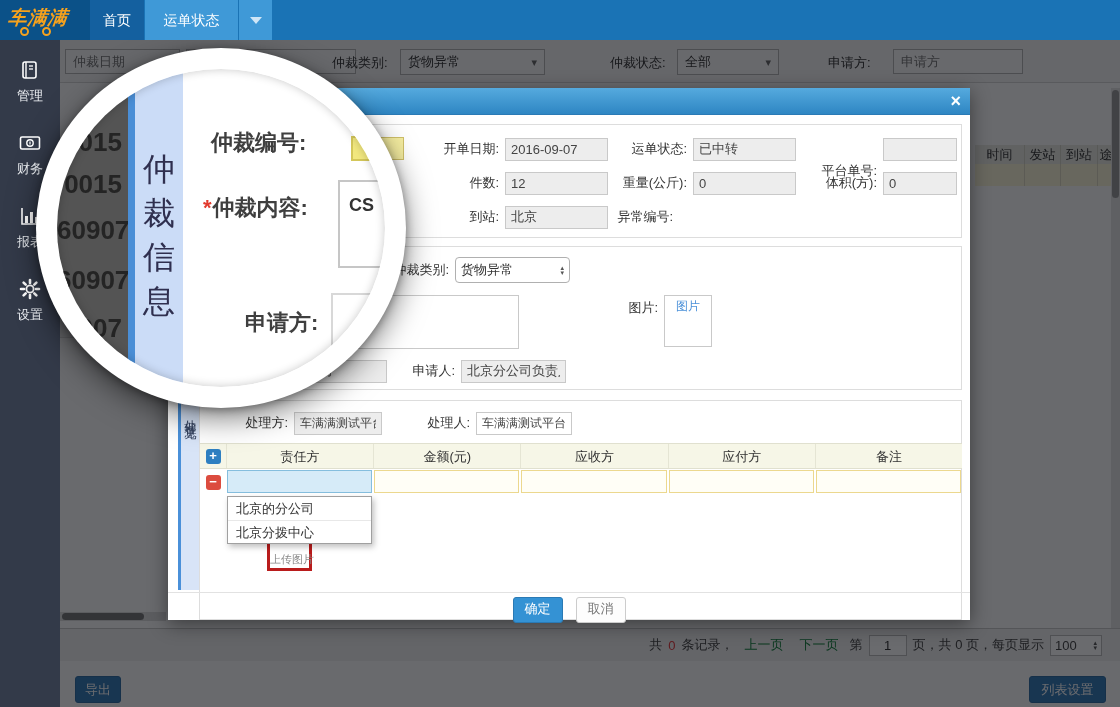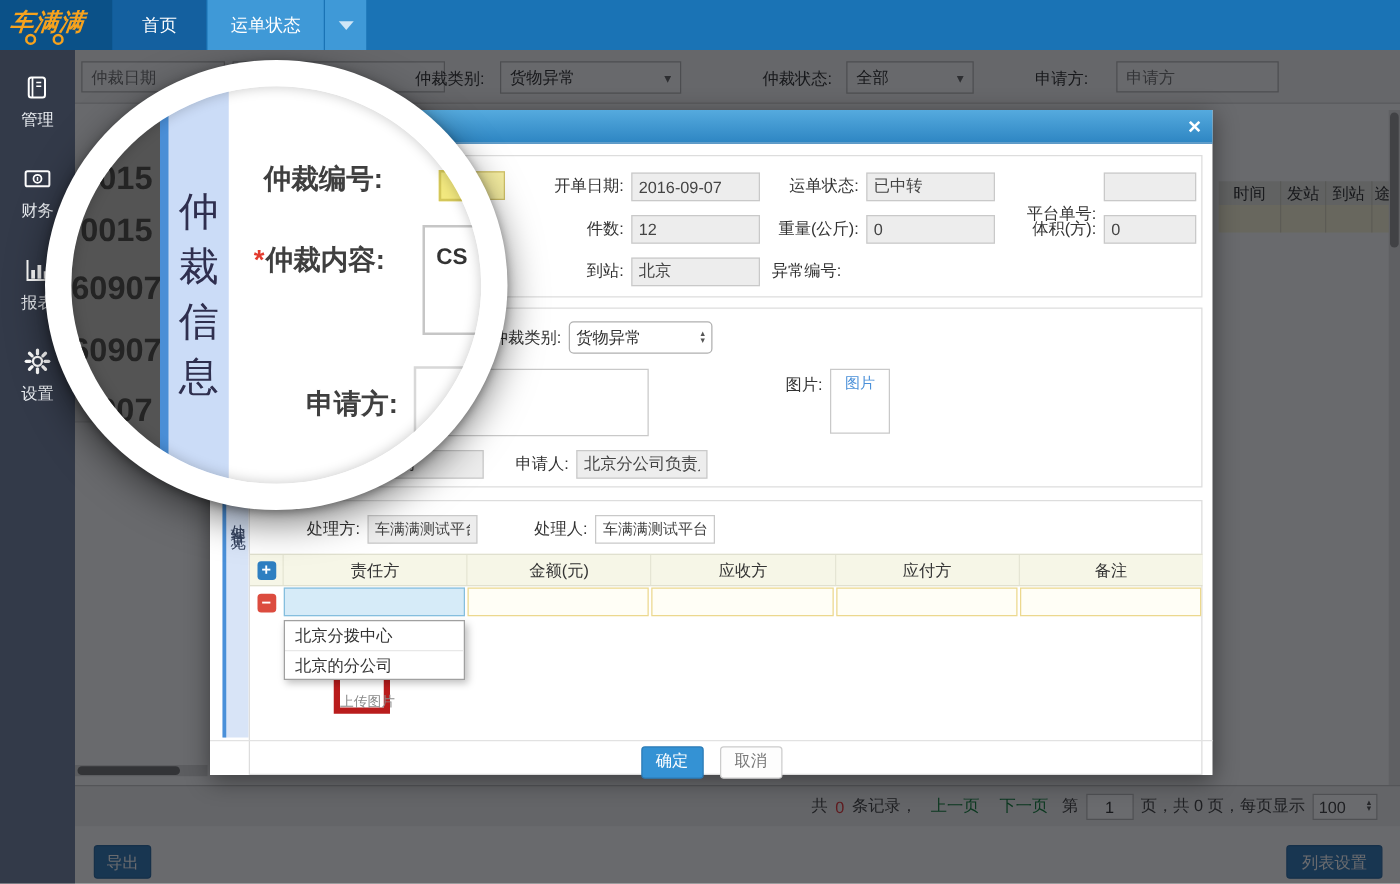--- a/index.html
+++ b/index.html
@@ -6,21 +6,21 @@
   body { font-family:"Liberation Sans","DejaVu Sans",sans-serif; background:#222; }
   .stage { position:relative; width:1120px; height:707px; overflow:hidden; background:#f0f0f0; }
 
   
   .topbar { position:absolute; left:0; top:0; width:1120px; height:40px; background:#1a73b5; z-index:50; display:flex; }
   .logo { width:90px; height:40px; background:#0b5188; position:relative; cursor:pointer; }
   .logo-text { position:absolute; left:8px; top:5px; font-size:19px; font-weight:bold; font-style:italic; color:#f6a21d; letter-spacing:1px; transform:skewX(-6deg); }
   .wheel { position:absolute; width:9px; height:9px; border:2px solid #f6a21d; border-radius:50%; bottom:4px; }
   .w1 { left:20px; } .w2 { left:42px; }
   .tab { height:40px; line-height:40px; color:#fff; font-size:14px; text-align:center; cursor:pointer; }
-  .tab-home { width:75px; background:#14609f; }
+  .tab-home { width:54px; background:#14609f; }
   .tab-active { width:93px; background:#3f99d7; margin-left:1px; }
   .tab-caret { width:33px; background:#3f99d7; margin-left:1px; display:flex; align-items:center; justify-content:center; }
   .caret-down { width:0; height:0; border-left:6px solid transparent; border-right:6px solid transparent; border-top:7px solid #cfe6f7; }
 
   
   .sidebar { position:absolute; left:0; top:40px; width:60px; height:667px; background:#333a49; z-index:8; padding-top:18px; }
   .side-item { height:73px; display:flex; flex-direction:column; align-items:center; cursor:pointer; }
   .side-item svg { width:24px; height:24px; margin-bottom:5px; }
   .side-label { color:#eceff3; font-size:13px; }
 
@@ -97,21 +97,21 @@
   .cell-input.focus { background:#d6ebf8; border-color:#85bede; }
   .btn-cell { display:flex; align-items:center; justify-content:center; }
   .sqbtn { width:15px; height:15px; border-radius:3px; color:#fff; font-size:13px; line-height:14px; text-align:center; cursor:pointer; font-weight:bold; }
   .addbtn { background:#2e7fc1; }
   .delbtn { background:#dc4c3f; }
 
   .dropdown { position:absolute; left:27px; top:95px; width:145px; background:#fff; border:1px solid #a0a0a0; box-shadow:2px 3px 6px rgba(0,0,0,.25); z-index:4; }
   .dd-item { height:23px; line-height:23px; padding-left:8px; font-size:13px; color:#333; cursor:pointer; }
   .dd-item + .dd-item { border-top:1px solid #e8e8e8; }
 
-  .upload { position:absolute; left:67px; top:124px; width:45px; height:46px; border:5px solid #b91c1c; background:#fff; text-align:center; z-index:1; cursor:pointer; }
+  .upload { position:absolute; left:67px; top:124px; width:45px; height:46px; border:3px solid #b91c1c; background:#fff; text-align:center; z-index:1; cursor:pointer; }
   .up-plus { display:block; font-size:11px; color:#444; line-height:10px; margin-top:3px; }
   .up-label { display:block; font-size:11px; color:#8a8a8a; margin-top:11px; white-space:nowrap; }
 
   .modal-footer { position:absolute; left:0; right:0; bottom:0; height:28px; border-top:1px solid #e2e2e2; display:flex; justify-content:center; align-items:flex-start; gap:13px; padding-top:4px; }
   .mbtn { height:26px; width:50px; font-size:13px; border-radius:3px; text-align:center; line-height:21px; cursor:pointer; }
   .mbtn-ok { background:#3492d4; border:1px solid #2a7ab5; color:#fff; }
   .mbtn-cancel { background:#fdfdfd; border:1px solid #ccc; color:#777; }
 
   
   .magnifier { position:absolute; left:36px; top:48px; width:370px; height:360px; border-radius:50%; background:#fff; z-index:30; box-shadow:0 10px 30px rgba(0,0,0,.5), 0 2px 8px rgba(0,0,0,.35); }
@@ -328,22 +328,22 @@
               </div>
           </div>
         </div>
 
         <div class="upload">
           <span class="up-plus">+</span>
           <span class="up-label">上传图片</span>
         </div>
 
         <div class="dropdown">
+          <div class="dd-item">北京的分公司</div>
           <div class="dd-item">北京分拨中心</div>
-          <div class="dd-item">北京的分公司</div>
         </div>
       </div>
 
       <div class="modal-footer">
         <div class="mbtn mbtn-ok">确定</div>
         <div class="mbtn mbtn-cancel">取消</div>
       </div>
     </div>
   </div>
 

